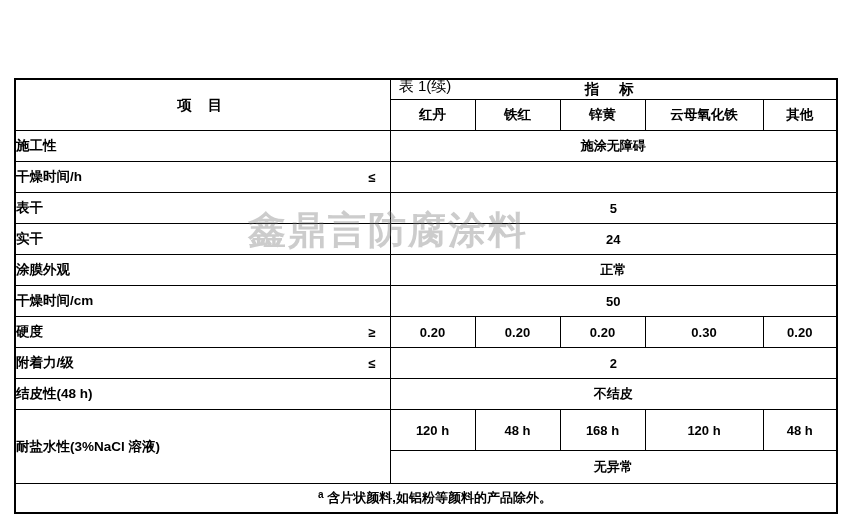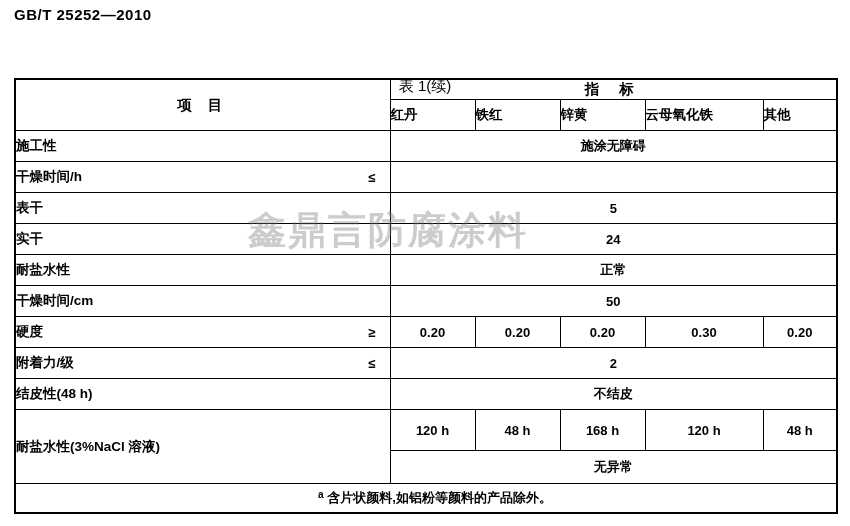--- a/index.html
+++ b/index.html
@@ -65,21 +65,21 @@
     text-align: center;
     font-size: 14.5px;
     letter-spacing: 6px;
   }
   .hdr-index {
     text-align: center;
     font-size: 14.5px;
     letter-spacing: 8px;
   }
   .sub-hdr {
-    text-align: left;
+    text-align: center;
     font-size: 13.5px;
     height: 30px;
   }
   .rowlabel {
     position: relative;
     height: 30px;
     padding-left: 8px;
     font-size: 13.5px;
     white-space: nowrap;
   }
@@ -145,21 +145,20 @@
     letter-spacing: 1px;
     white-space: nowrap;
   }
   .tall { height: 40px; margin-left: 37px; }
 </style>
 </head>
 <body>
 
 <div class="page">
 
-  <div class="std-no">GB/T 25252—2010</div>
 
   <div class="table-caption">表 1(续)</div>
 
   <div class="tbl-wrap">
     <table class="spec">
       <colgroup>
         <col style="width:375px">
         <col style="width:85px">
         <col style="width:85px">
         <col style="width:85px">
@@ -204,21 +203,21 @@
 
         <tr>
           <td class="rowlabel indent">
             <span>实干</span>
           </td>
           <td colspan="5" class="val num">24</td>
         </tr>
 
         <tr>
           <td class="rowlabel">
-            <span>耐盐水性</span>
+            <span>涂膜外观</span>
             <span class="sym"></span>
           </td>
           <td colspan="5" class="val">正常</td>
         </tr>
 
         <tr>
           <td class="rowlabel">
             <span>干燥时间/cm</span>
             <span class="sym"></span>
           </td>

